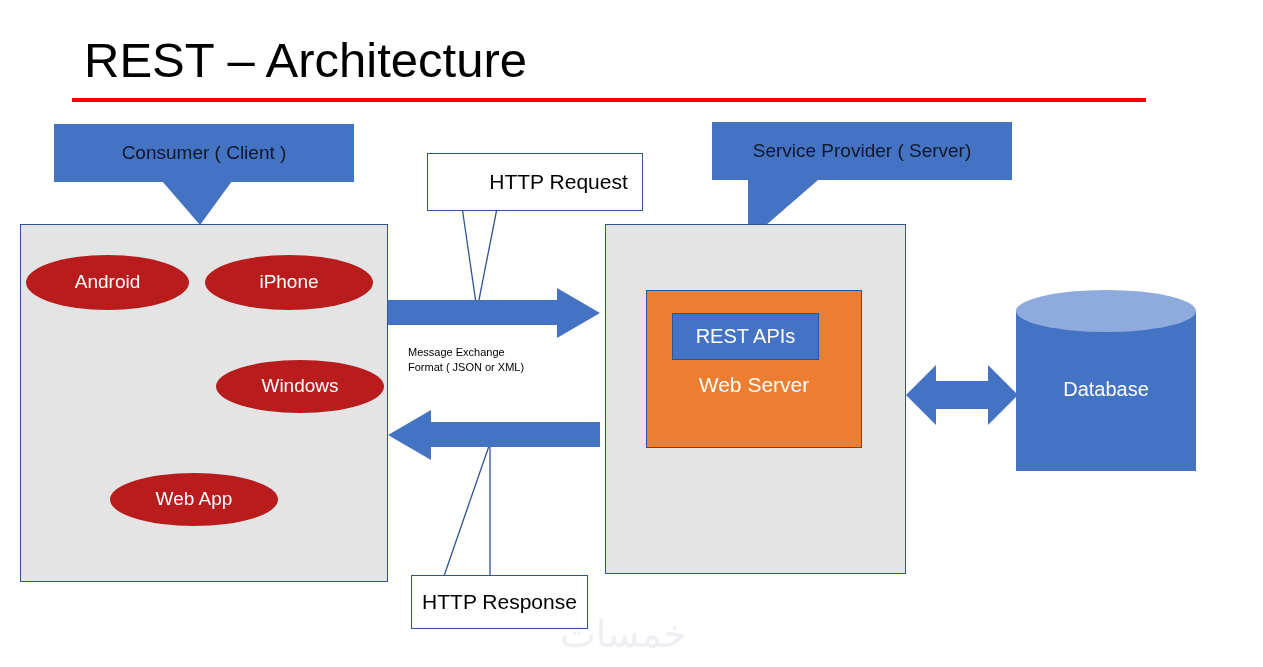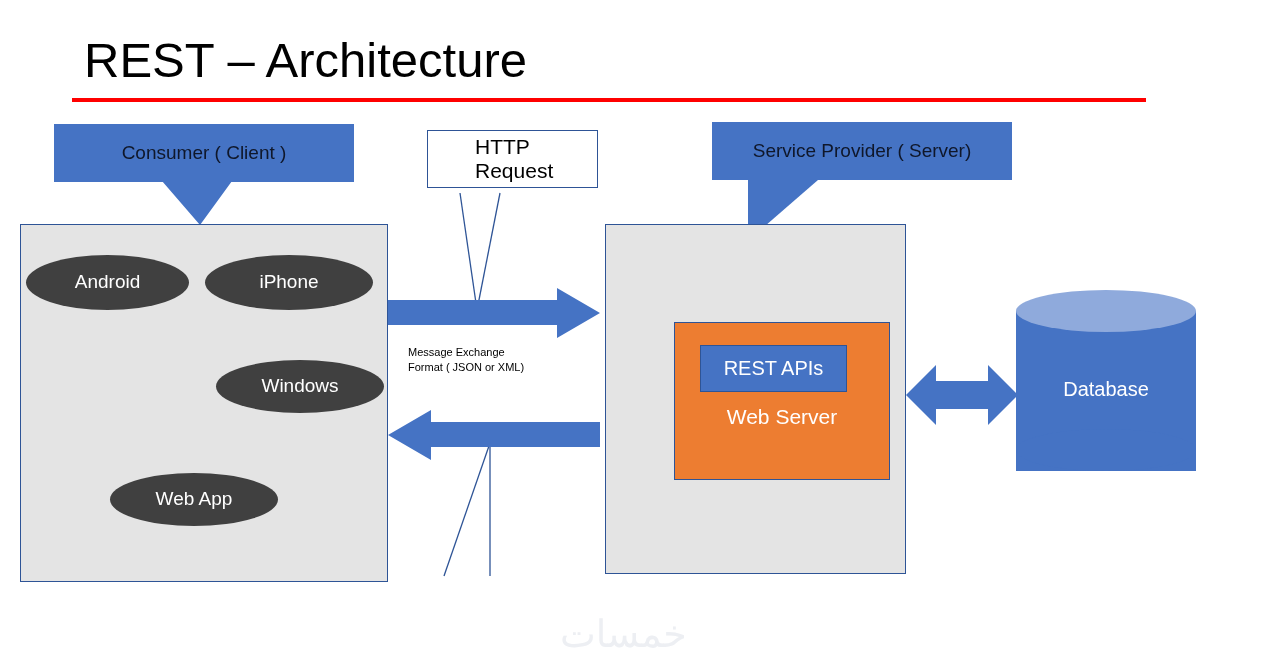--- a/index.html
+++ b/index.html
@@ -63,21 +63,21 @@
     color: #000000;
     display: flex;
     align-items: center;
     justify-content: center;
     font-size: 21px;
     box-sizing: border-box;
   }
 
   
   .ellipse {
-    background: #404040;
+    background: #b91c1c;
     border-radius: 50%;
     color: #FFFFFF;
     display: flex;
     align-items: center;
     justify-content: center;
     text-align: center;
     font-size: 19px;
     line-height: 1.18;
     box-sizing: border-box;
   }
@@ -207,38 +207,41 @@
 
 
   <div class="abs ellipse" style="left:216px; top:360px; width:168px; height:53px;">
     <span>Windows</span>
   </div>
 
   <div class="abs ellipse" style="left:110px; top:473px; width:168px; height:53px;">
     <span>Web App</span>
   </div>
 
-  <div class="abs wbox" style="left:427px; top:130px; width:171px; height:58px;padding-left:47px;">
+  <div class="abs wbox" style="left:427px; top:153px; width:216px; height:58px;padding-left:47px;">
     <span>HTTP Request</span>
   </div>
 
+  <div class="abs wbox" style="left:411px; top:575px; width:177px; height:54px;">
+    <span>HTTP Response</span>
+  </div>
 
   <div class="abs" id="mef-label">
     <div>Message Exchange</div>
     <div>Format ( JSON or XML)</div>
   </div>
 
   <div class="abs callout" id="server-callout" style="left:712px; top:122px; width:300px; height:58px;">
     <span>Service Provider ( Server)</span>
   </div>
 
   <div class="abs panel" id="server-panel" style="left:605px; top:224px; width:301px; height:350px;">
   </div>
 
-  <div class="abs" id="webserver-box" style="left:646px; top:322px; width:216px; height:158px;margin-left:28px;">
+  <div class="abs" id="webserver-box" style="left:646px; top:290px; width:216px; height:158px;">
     <div class="abs" id="rest-apis-box" style="left:25px; top:22px; width:147px; height:47px;">
       <span>REST APIs</span>
     </div>
     <div class="abs" id="webserver-label" style="left:0px; top:82px;">Web Server</div>
   </div>
 
   <div class="abs" id="database">
     <div id="db-body"></div>
     <div id="db-bottom"></div>
     <div id="db-top"></div>

